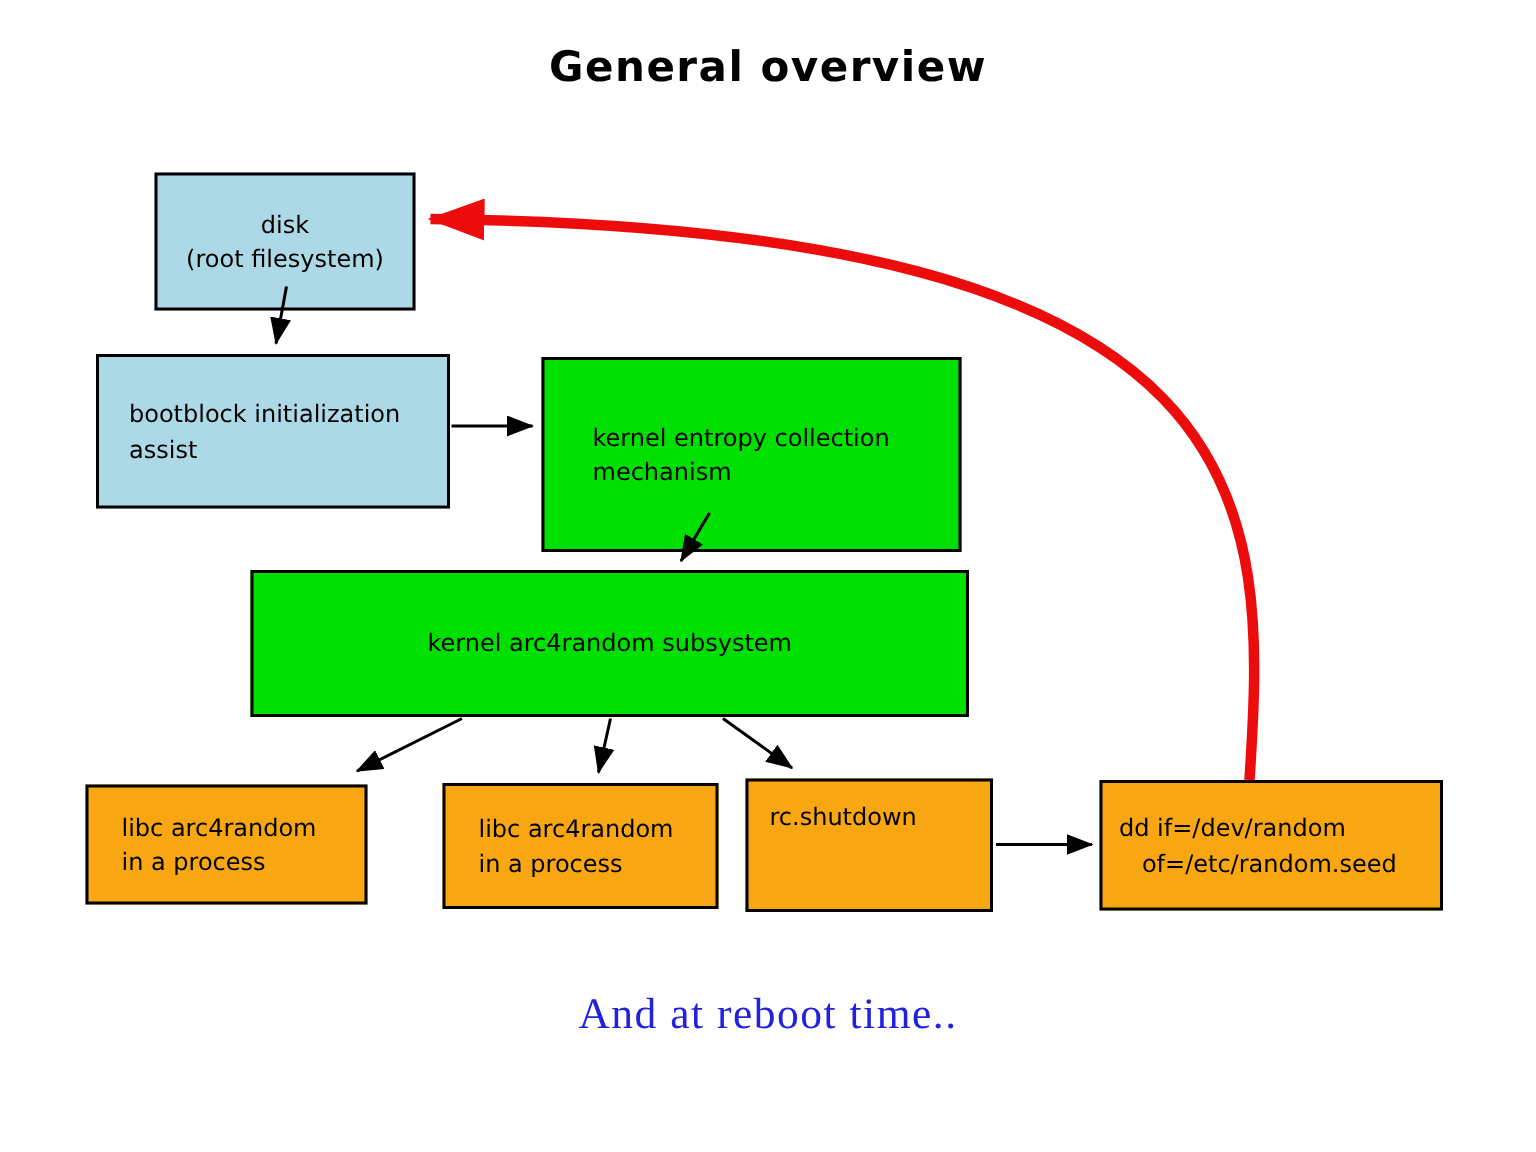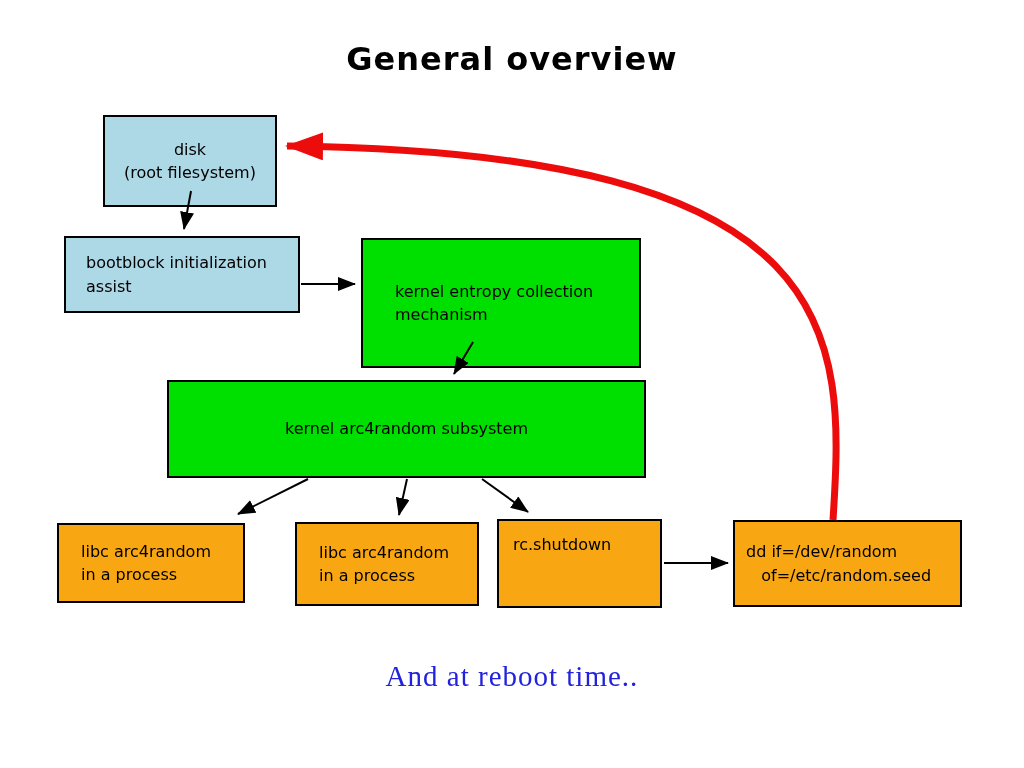--- a/index.html
+++ b/index.html
@@ -9,23 +9,23 @@
     overflow: hidden;
     font-family: "DejaVu Sans", sans-serif;
   }
   #stage {
     position: relative;
     width: 1024px; height: 768px;
     background: #ffffff;
   }
   .title {
     position: absolute;
-    left: 0; top: 40px; width: 1024px;
+    left: 0; top: 28px; width: 1024px;
     text-align: center;
-    font-size: 32px;
+    font-size: 28px;
     font-weight: bold;
     letter-spacing: 1px;
     color: #000;
   }
   .footer {
     position: absolute;
     left: 0; top: 660px; width: 1024px;
     text-align: center;
     font-size: 29px;
     font-weight: 500;
@@ -38,21 +38,21 @@
     display: flex;
     align-items: center;
     font-size: 16px;
     color: #000;
   }
   .node .lbl {
     white-space: pre;
     line-height: 1.45;
   }
   .n-disk       { left:103px; top:115px; width:174px; height:92px; justify-content:center; text-align:center; }
-  .n-bootblock  { left:64px;  top:236px; width:236px; height:77px; padding-left:20px; }
+  .n-bootblock  { left:64px;  top:236px; width:236px; height:103px; padding-left:20px; }
   .n-entropy    { left:361px; top:238px; width:280px; height:130px; padding-left:32px; }
   .n-arc4       { left:167px; top:380px; width:479px; height:98px; justify-content:center; text-align:center; }
   .n-libc1      { left:57px;  top:523px; width:188px; height:80px; padding-left:22px; }
   .n-libc2      { left:295px; top:522px; width:184px; height:84px; padding-left:22px; }
   .n-rcshutdown { left:497px; top:519px; width:165px; height:89px; align-items:flex-start; padding:12px 0 0 14px; }
   .n-dd         { left:733px; top:520px; width:229px; height:87px; padding-left:11px; }
   svg.arrows {
     position: absolute;
     left: 0; top: 0;
     pointer-events: none;

